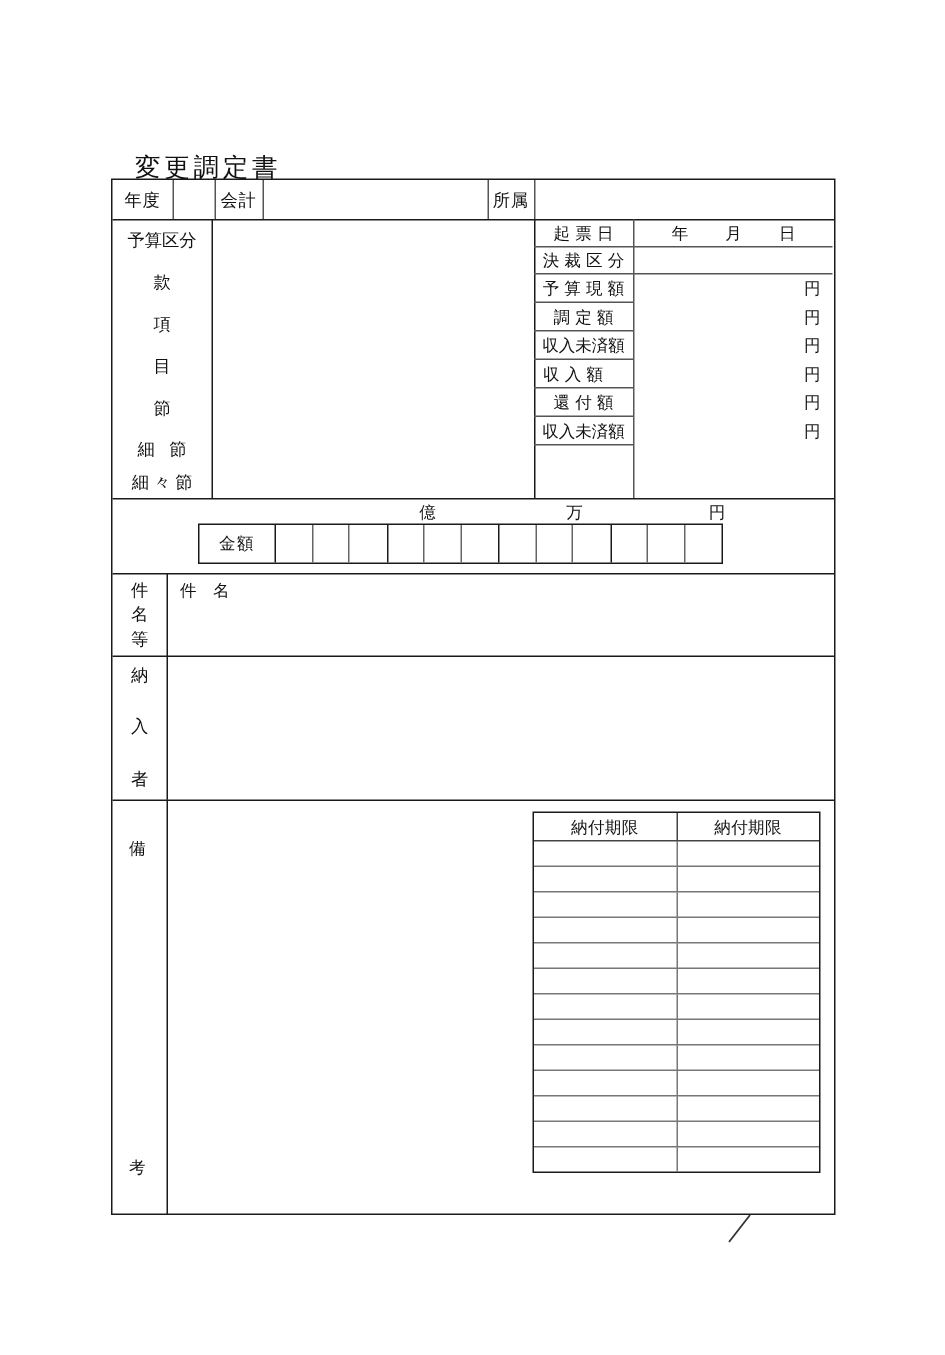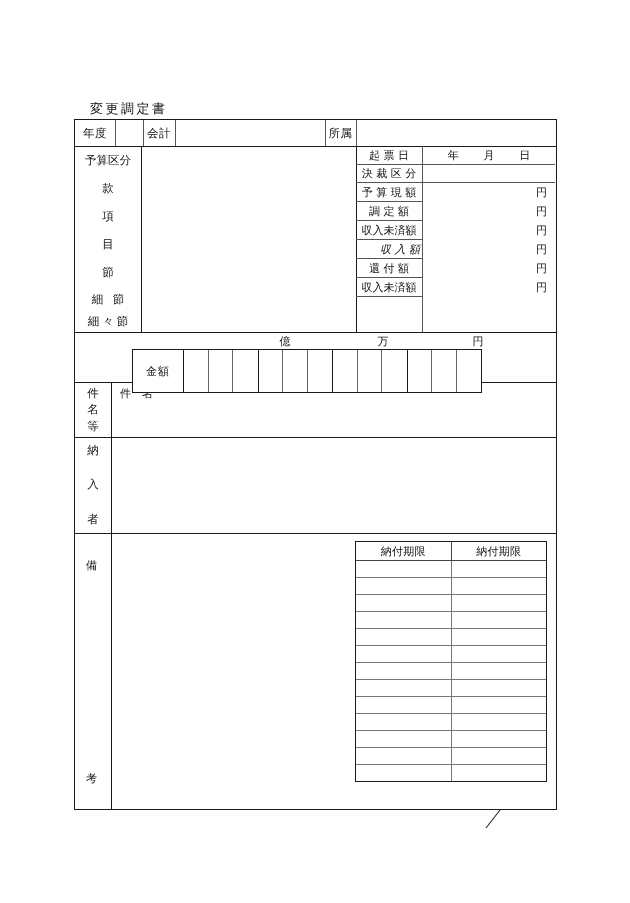--- a/index.html
+++ b/index.html
@@ -27,21 +27,21 @@
   .doc-heading {
     position: absolute;
     left: 78px; top: 76px;
     font-size: 12.5px;
     letter-spacing: 0.2px;
     white-space: nowrap;
   }
   .doc-subtitle {
     position: absolute;
     left: 90px; top: 100px;
-    font-size: 13px;
+    font-size: 17px;
     letter-spacing: 2.5px;
     white-space: nowrap;
   }
 
   
   .slip-box {
     position: absolute;
     left: 397px; top: 97px;
     width: 160px; height: 23px;
     border: 1px solid #1a1a1a;
@@ -134,21 +134,21 @@
   
   .unit-mark {
     position: absolute;
     font-size: 11px;
     text-align: center;
     line-height: 1;
   }
   .amount-grid {
     position: absolute;
     left: 132px; top: 349px;
-    height: 44px;
+    height: 27px;
     display: flex;
     border: 1.5px solid #1a1a1a;
     box-sizing: border-box;
     background: #fff;
   }
   .amount-label {
     width: 50px;
     border-right: 1.5px solid #1a1a1a;
     display: flex; align-items: center; justify-content: center;
     font-size: 11px;
@@ -284,21 +284,21 @@
 
     <div class="fin-label" style="left:281px; top:63px;  width:66px; height:18px;">予 算 現 額</div>
     <div class="fin-yen" style="left:348px; top:63px;  width:124px; height:18px;">円</div>
 
     <div class="fin-label" style="left:281px; top:82px;  width:66px; height:18px;">調 定 額</div>
     <div class="fin-yen" style="left:348px; top:82px;  width:124px; height:18px;">円</div>
 
     <div class="fin-label" style="left:281px; top:101px; width:66px; height:18px;">収入未済額</div>
     <div class="fin-yen" style="left:348px; top:101px; width:124px; height:18px;">円</div>
 
-    <div class="fin-label" style="left:292px; top:120px; width:66px; height:18px;font-style:italic;">収 入 額</div>
+    <div class="fin-label" style="left:274px; top:120px; width:66px; height:18px;">収 入 額</div>
     <div class="fin-yen" style="left:348px; top:120px; width:124px; height:18px;">円</div>
 
     <div class="fin-label" style="left:281px; top:139px; width:66px; height:18px;">還 付 額</div>
     <div class="fin-yen" style="left:348px; top:139px; width:124px; height:18px;">円</div>
 
     <div class="fin-label" style="left:281px; top:158px; width:66px; height:18px;">収入未済額</div>
     <div class="fin-yen" style="left:348px; top:158px; width:124px; height:18px;">円</div>
 
     <div class="vlabel" style="left:0px; top:268px; height:44px; justify-content:space-between;">
       <span>件</span>

